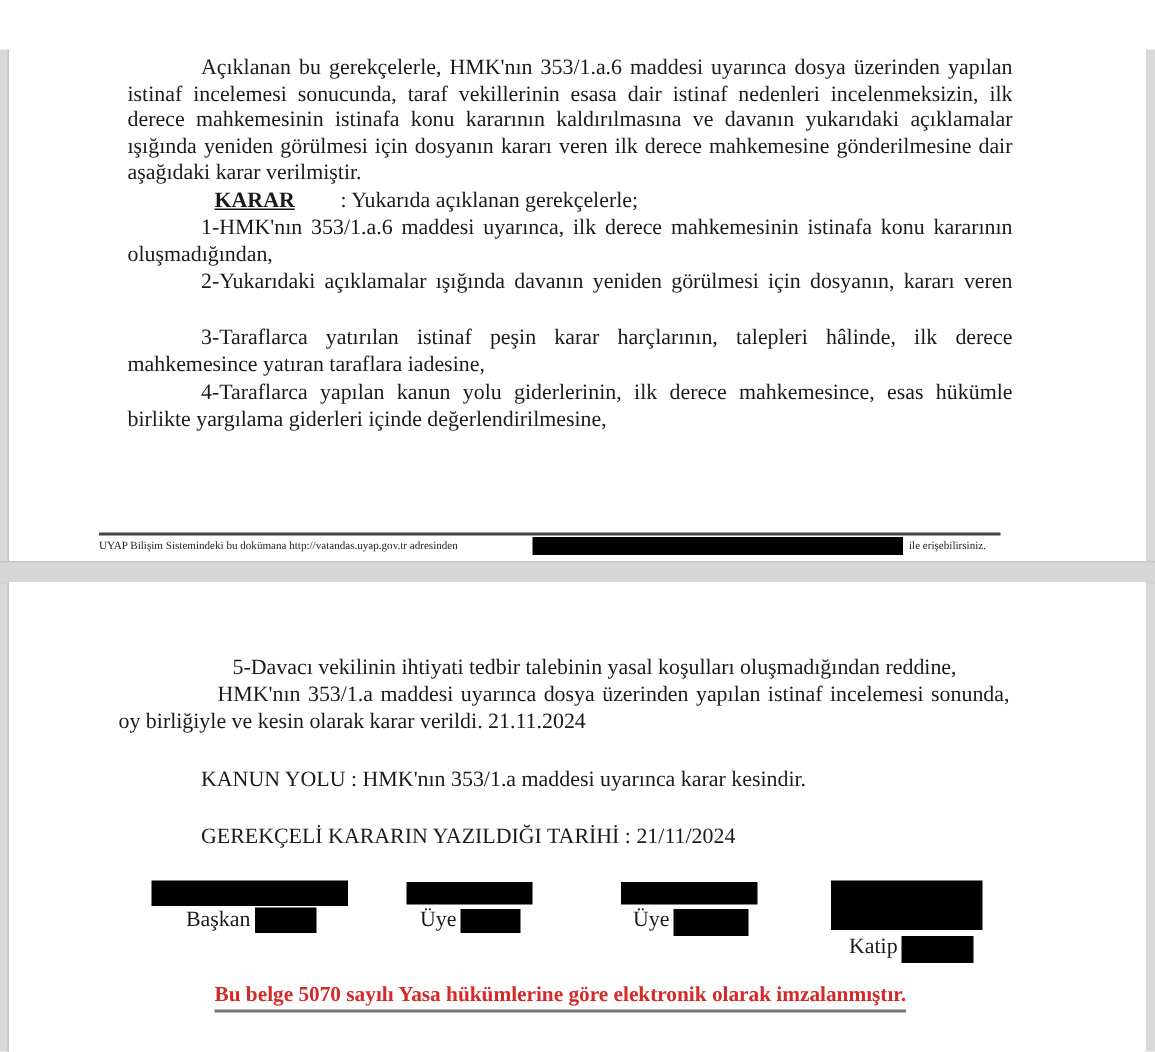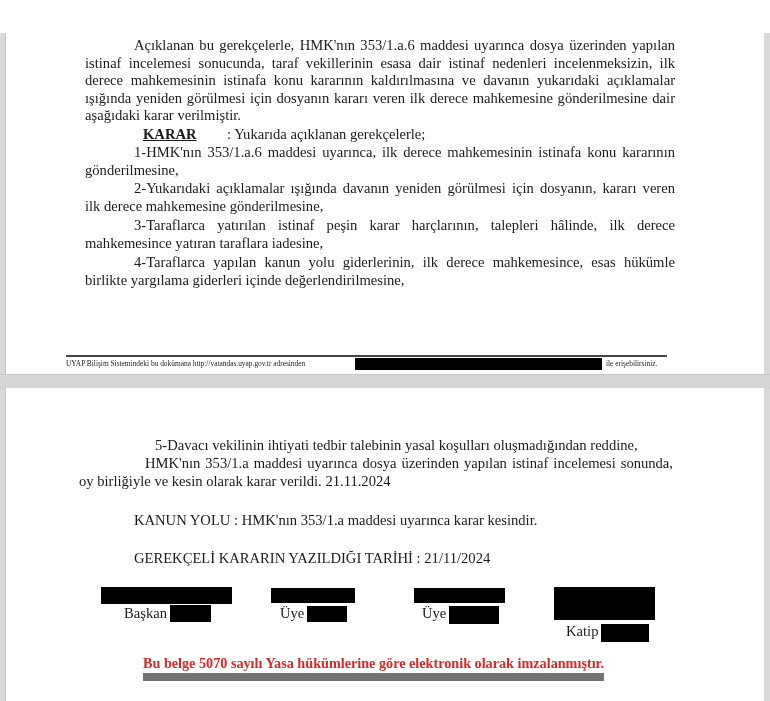--- a/index.html
+++ b/index.html
@@ -27,21 +27,21 @@
   .karar-head { font-weight:bold; text-decoration:underline; display:inline-block; width:84px; }
 
   .footer-rule { position:absolute; left:66px; top:355px; width:601px; height:2px; background:#444; }
   .footer-text { position:absolute; left:66px; top:359px; font-size:7.4px; line-height:10px; white-space:nowrap; color:#222; }
   .footer-redact { position:absolute; left:355px; top:358px; width:247px; height:12px; background:#000; }
   .footer-end { position:absolute; left:606px; top:359px; font-size:7.4px; line-height:10px; color:#222; }
 
   .redact { position:absolute; background:#000; }
   .sig-label { position:absolute; font-size:14.6px; line-height:17px; }
 
-  .red-note { position:absolute; left:143px; top:655px; font-size:14.2px; font-weight:bold; color:#d42a2a; border-bottom:8px solid #737373; padding-bottom:1px; white-space:nowrap; }
+  .red-note { position:absolute; left:143px; top:655px; font-size:14.2px; font-weight:bold; color:#d42a2a; border-bottom:2px solid #737373; padding-bottom:1px; white-space:nowrap; }
 </style>
 </head>
 <body>
 
 <div class="frame-left"></div>
 <div class="frame-right"></div>
 
 <div class="page page1"></div>
 
 <div class="txt para" style="top:37px;">
@@ -51,25 +51,24 @@
   <span class="ln">ışığında yeniden görülmesi için dosyanın kararı veren ilk derece mahkemesine gönderilmesine dair</span>
   <span class="ln last">aşağıdaki karar verilmiştir.</span>
 </div>
 
 <div class="txt" style="left:143px; top:126px; white-space:nowrap;">
   <span class="karar-head">KARAR</span><span>: Yukarıda açıklanan gerekçelerle;</span>
 </div>
 
 <div class="txt para" style="top:144px;">
   <span class="ln indent">1-HMK'nın 353/1.a.6 maddesi uyarınca, ilk derece mahkemesinin istinafa konu kararının</span>
-  <span class="ln last">gönderilmesine,</span>
+  <span class="ln last">oluşmadığından,</span>
 </div>
 <div class="txt para" style="top:180px;">
   <span class="ln indent">2-Yukarıdaki açıklamalar ışığında davanın yeniden görülmesi için dosyanın, kararı  veren</span>
-  <span class="ln last">ilk derece mahkemesine gönderilmesine,</span>
 </div>
 <div class="txt para" style="top:217px;">
   <span class="ln indent">3-Taraflarca yatırılan istinaf peşin karar harçlarının, talepleri hâlinde, ilk derece</span>
   <span class="ln last">mahkemesince yatıran taraflara iadesine,</span>
 </div>
 <div class="txt para" style="top:254px;">
   <span class="ln indent">4-Taraflarca yapılan kanun yolu giderlerinin, ilk derece mahkemesince, esas hükümle</span>
   <span class="ln last">birlikte yargılama giderleri içinde değerlendirilmesine,</span>
 </div>
 

